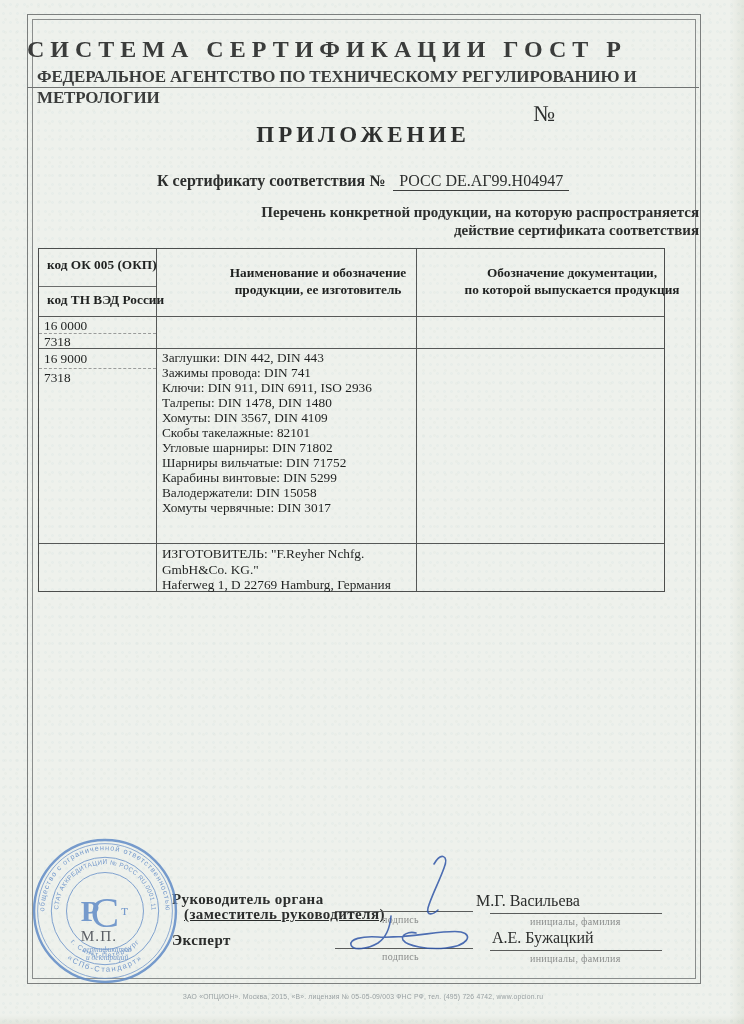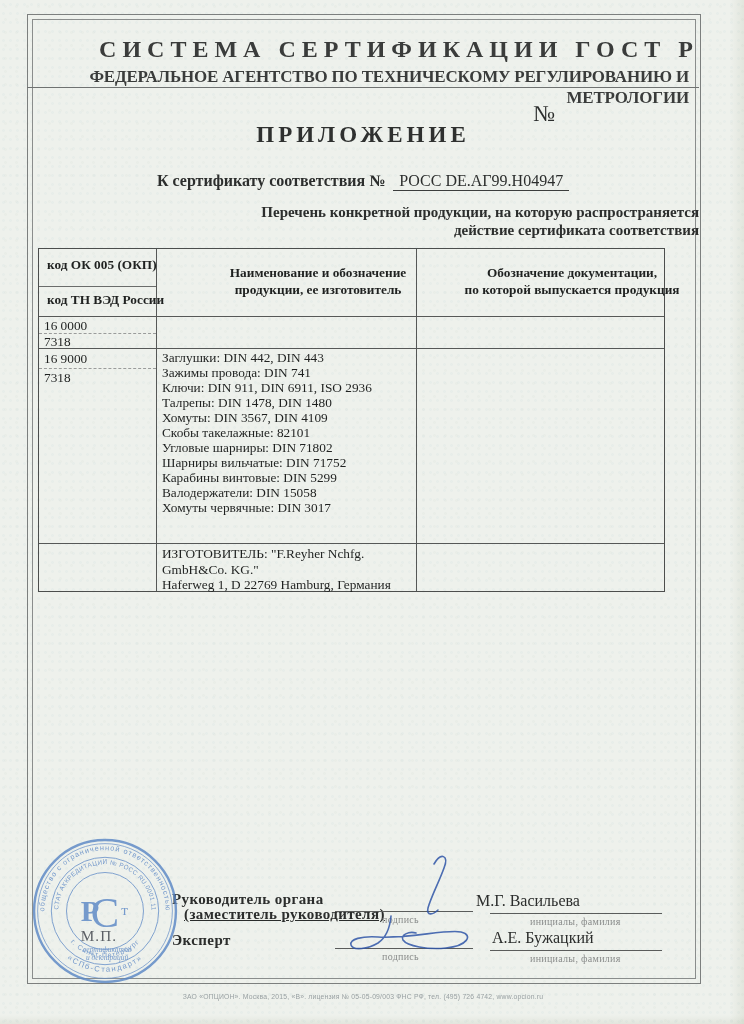--- a/index.html
+++ b/index.html
@@ -18,21 +18,21 @@
   .scan-edge-bottom{position:absolute;left:0;bottom:0;width:744px;height:9px;
     background:linear-gradient(to bottom, rgba(0,0,0,0), rgba(120,130,90,.10));}
 
   
   .frame{position:absolute;left:27px;top:14px;width:672px;height:968px;
     border:1px solid #7c7f7e;}
   .frame::after{content:"";position:absolute;left:4px;top:4px;right:4px;bottom:4px;
     border:1px solid #8a8d8c;}
 
   .headerbox{position:absolute;left:27px;top:14px;width:672px;height:74px;
-    border-bottom:1.6px solid #6f7271;box-sizing:border-box;text-align:right;}
+    border-bottom:1.6px solid #6f7271;box-sizing:border-box;text-align:left;}
   .h-title{margin-top:22px;font-size:24px;font-weight:bold;letter-spacing:6px;color:#3a3c3b;}
   .h-sub{margin-top:3px;font-size:17.5px;font-weight:bold;letter-spacing:-0.2px;color:#3a3c3b;
     transform:scaleX(0.97);transform-origin:center;}
 
   .blank-no{position:absolute;left:533px;top:101px;display:flex;align-items:baseline;}
   .no-sign{font-size:23px;color:#2c2e2d;margin-right:7px;}
   .no-digits{font-family:"DejaVu Sans Mono", monospace;font-size:25px;color:#d9564e;letter-spacing:2px;}
 
   .appendix{position:absolute;left:27px;top:122px;width:672px;text-align:center;
     font-size:23px;font-weight:bold;letter-spacing:4px;color:#2e302f;}

